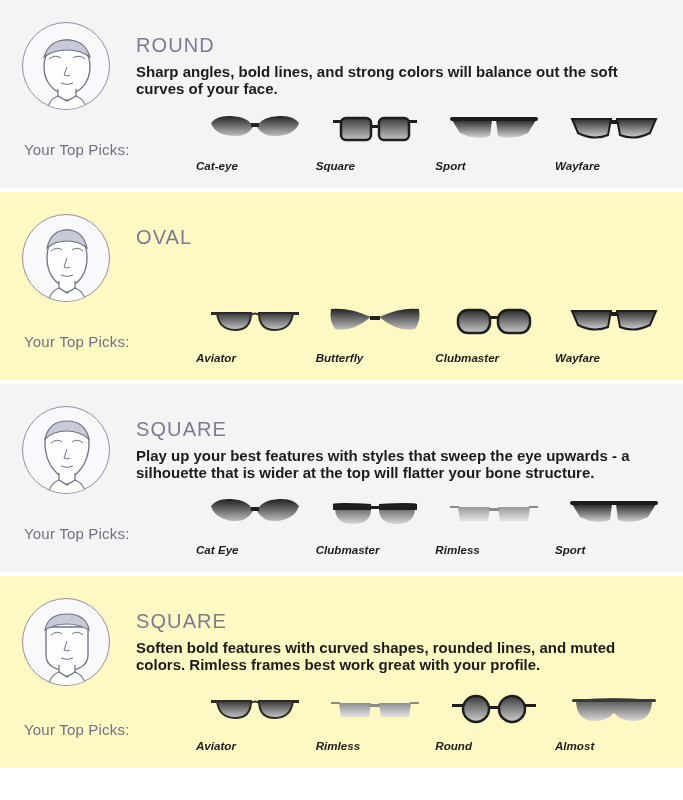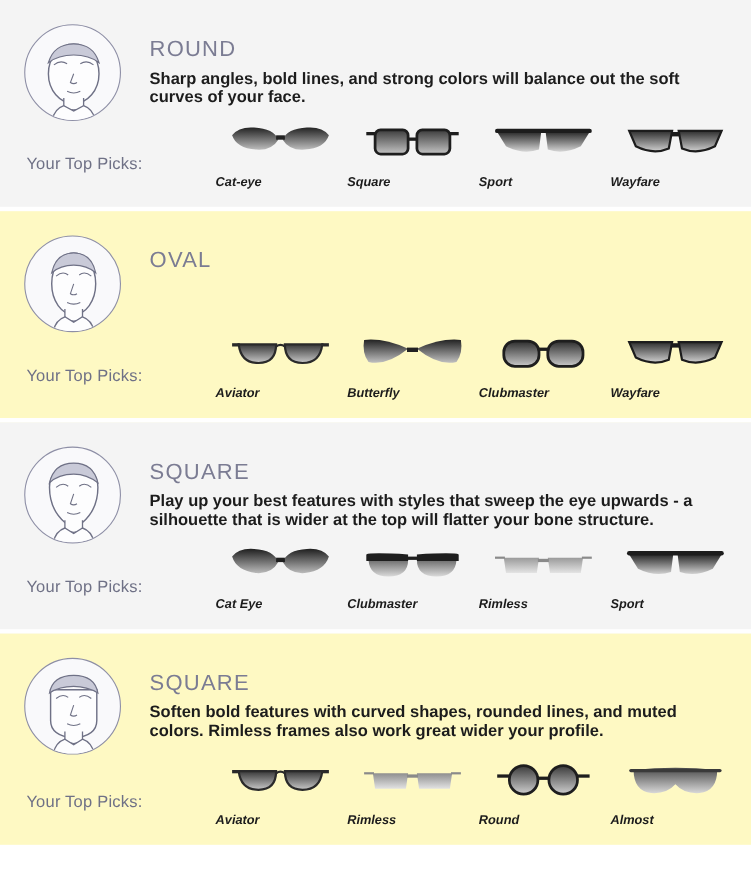--- a/index.html
+++ b/index.html
@@ -388,21 +388,21 @@
           <path d="M49 35 Q54 31 60 36" fill="none" stroke="#6f7186" stroke-width="1"></path>
           <path d="M44 42 L41 51 Q44 53 47 51" fill="none" stroke="#6f7186" stroke-width="1"></path>
           <path d="M38 59 Q44 62 50 59" fill="none" stroke="#6f7186" stroke-width="1"></path>
           <path d="M36 66 L36 74 Q44 80 52 74 L52 66" fill="#fdfdfe" stroke="#6f7186" stroke-width="1.2"></path>
           <path d="M25 88 Q27 76 36 73 L44 78 L52 73 Q61 76 63 88" fill="#fdfdfe" stroke="#6f7186" stroke-width="1.2"></path>
         </svg>
       </div>
     </div>
 
     <div class="shape-title">SQUARE</div>
-    <div class="desc">Soften bold features with curved shapes, rounded lines, and muted colors. Rimless frames also work great wider your profile.</div>
+    <div class="desc">Soften bold features with curved shapes, rounded lines, and muted colors. Rimless frames best work great with your profile.</div>
     <div class="picks-label">Your Top Picks:</div>
 
     <div class="picks">
       <div class="pick">
         <div class="pick-art">
           <svg width="96" height="40" viewBox="0 0 96 40">
             <defs>
                 <linearGradient id="g4a" x1="0" y1="0" x2="0" y2="1">
                   <stop offset="0%" stop-color="#383838"></stop>
                   <stop offset="100%" stop-color="#c8c8c8"></stop>

